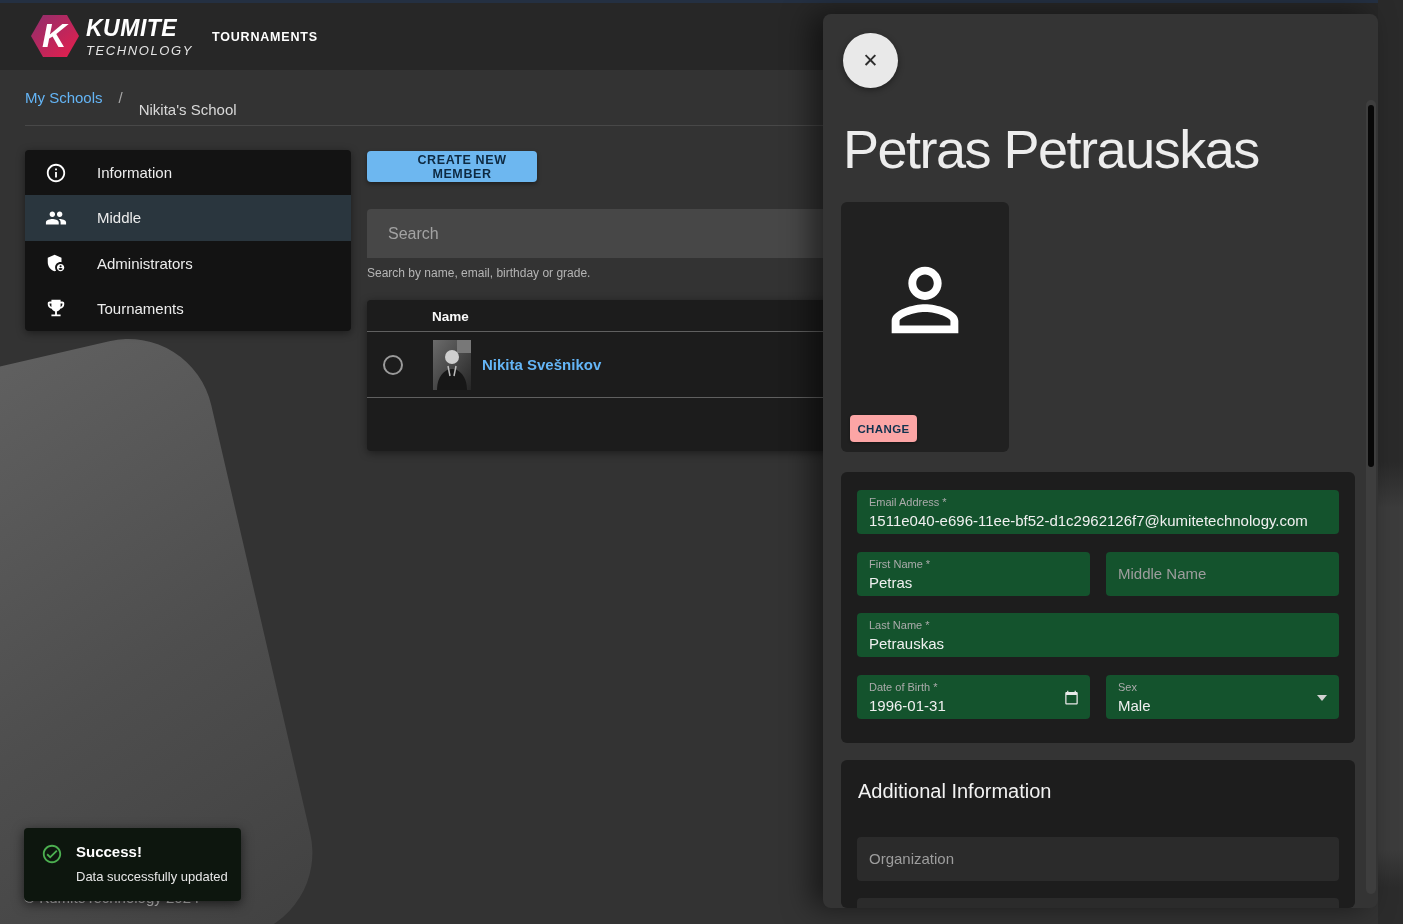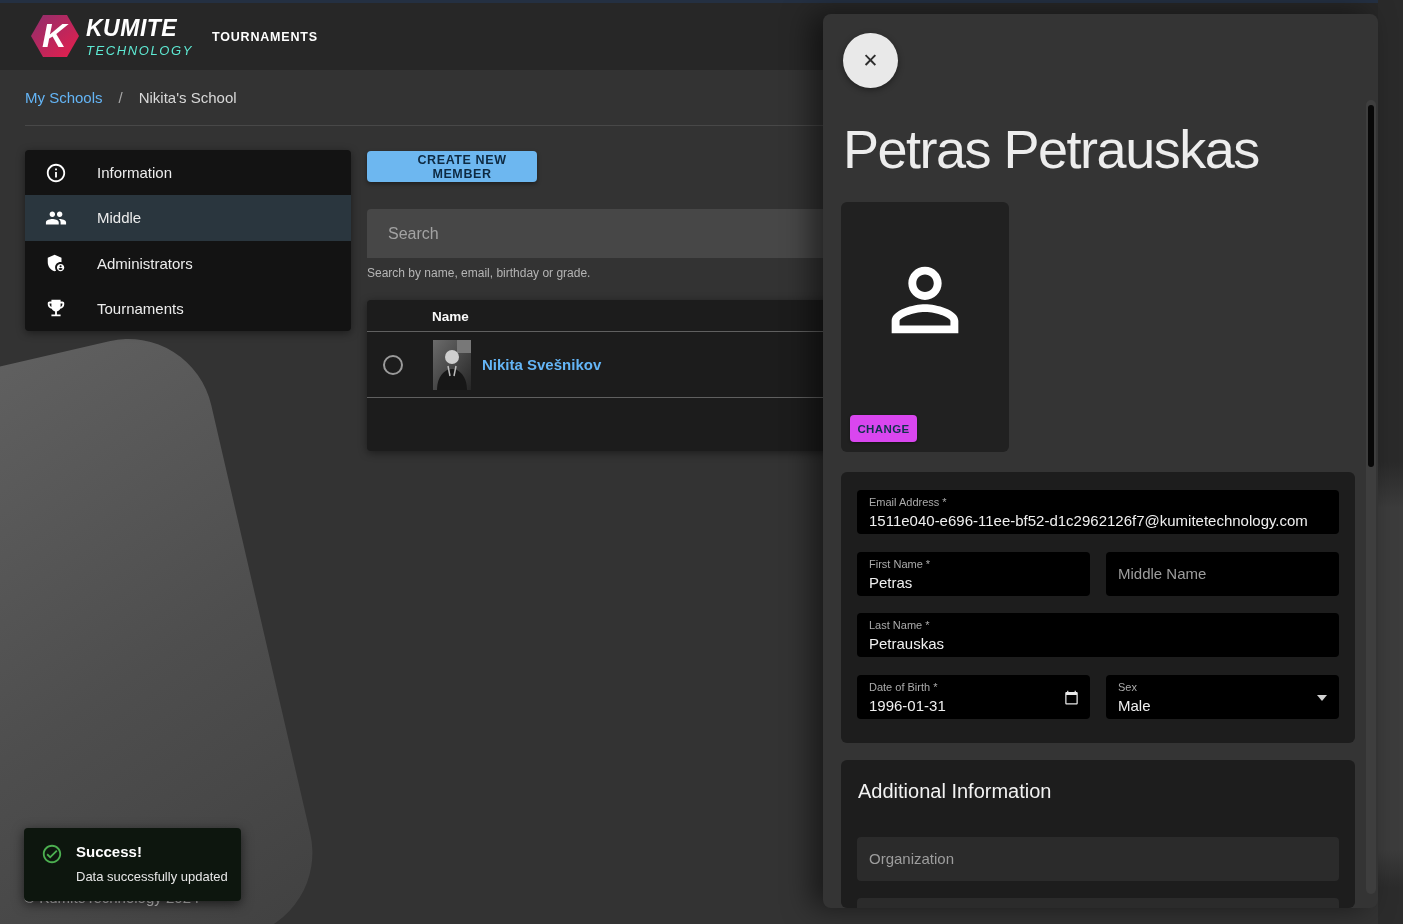--- a/index.html
+++ b/index.html
@@ -9,29 +9,29 @@
   .abs { position:absolute; }
 
   
   .top-edge { left:0; top:0; width:1403px; height:3px; background:#243042; }
 
   
   .header { left:0; top:3px; width:1403px; height:67px; background:#272727; }
   .logo-hex { left:30px; top:10px; }
   .brand { left:86px; top:12px; color:#fff; }
   .brand-line1 { font-size:23px; font-weight:bold; font-style:italic; letter-spacing:.5px; }
-  .brand-line2 { font-size:13px; font-style:italic; color:#5eead4; letter-spacing:1.6px; margin-top:1px; }
+  .brand-line2 { font-size:13px; font-style:italic; color:#e5e5e5; letter-spacing:1.6px; margin-top:1px; }
   .nav-item { left:212px; top:0; height:67px; display:flex; align-items:center; color:#fff;
               font-size:12.5px; font-weight:bold; letter-spacing:.8px; cursor:pointer; }
 
   
   .breadcrumb { left:25px; top:89px; font-size:15px; display:flex; gap:16px; }
   .crumb-link { color:#64b5f6; cursor:pointer; }
   .crumb-sep { color:#a8a8a8; }
-  .crumb-current { color:#d9d9d9; }
+  .crumb-current { color:#d9d9d9;margin-top:12px; }
   .bc-divider { left:25px; top:125px; width:1328px; height:1px; background:#484848; }
 
   
   .blob { left:-70px; top:352px; width:335px; height:610px; border-radius:85px;
           background:linear-gradient(160deg,#626262 0%,#4e4e4e 55%,#414141 100%);
           transform:rotate(-13deg); }
 
   
   .sidebar-card { left:25px; top:150px; width:326px; height:181px; background:#131313;
                   border-radius:4px; box-shadow:0 2px 8px rgba(0,0,0,.45); overflow:hidden; }
@@ -79,29 +79,29 @@
             box-shadow:-12px 0 28px rgba(0,0,0,.5); z-index:20; overflow:hidden; }
   .drawer .abs { position:absolute; }
   .close-btn { left:20px; top:19px; width:55px; height:55px; border-radius:50%; background:#e9e9e9; border:none;
                cursor:pointer; box-shadow:0 2px 6px rgba(0,0,0,.4); color:#2e2e2e; font-size:19px;
                display:flex; align-items:center; justify-content:center; font-family:inherit; }
   .drawer-title { left:20px; top:104px; font-size:54px; font-weight:300; letter-spacing:-1.5px; color:#ededed; }
 
   .avatar-card { left:18px; top:188px; width:168px; height:250px; background:#212121; border-radius:6px; }
   .avatar-person { position:absolute; left:34px; top:48px; width:100px; height:100px; }
   .avatar-person svg { width:100px; height:100px; fill:#fff; }
-  .change-btn { position:absolute; left:9px; top:213px; width:67px; height:27px; background:#d946ef; border:none;
+  .change-btn { position:absolute; left:9px; top:213px; width:67px; height:27px; background:#fca5a5; border:none;
                 border-radius:4px; color:#11324e; font-family:inherit; font-size:11.5px; font-weight:bold;
                 letter-spacing:.4px; cursor:pointer; box-shadow:0 1px 3px rgba(0,0,0,.4); }
 
   .personal-card { left:18px; top:458px; width:514px; height:271px; background:#1d1d1d; border-radius:6px; }
   .add-card { left:18px; top:746px; width:514px; height:148px; background:#1d1d1d; border-radius:6px; overflow:hidden; }
   .add-title { position:absolute; left:17px; top:20px; font-size:20px; color:#f2f2f2; }
 
-  .field { position:absolute; background:#000000; border-radius:4px; height:44px; cursor:text; }
+  .field { position:absolute; background:#14532d; border-radius:4px; height:44px; cursor:text; }
   .field .flabel { position:absolute; left:12px; top:6px; font-size:11px; color:#ababab; white-space:nowrap; }
   .field .fvalue { position:absolute; left:12px; top:22px; font-size:15px; color:#f0f0f0; white-space:nowrap; }
   .field .fplaceholder { position:absolute; left:12px; top:0; line-height:44px; font-size:15px; color:#9d9d9d; }
   .cal-icon { position:absolute; right:11px; top:15px; width:15px; height:15px; }
   .cal-icon svg { width:15px; height:15px; fill:#e8e8e8; }
   .caret { position:absolute; right:12px; top:20px; width:0; height:0;
            border-left:5px solid transparent; border-right:5px solid transparent; border-top:6px solid #d2d2d2; }
 
   .f-email { left:16px; top:18px; width:482px; }
   .f-first { left:16px; top:80px; width:233px; }

